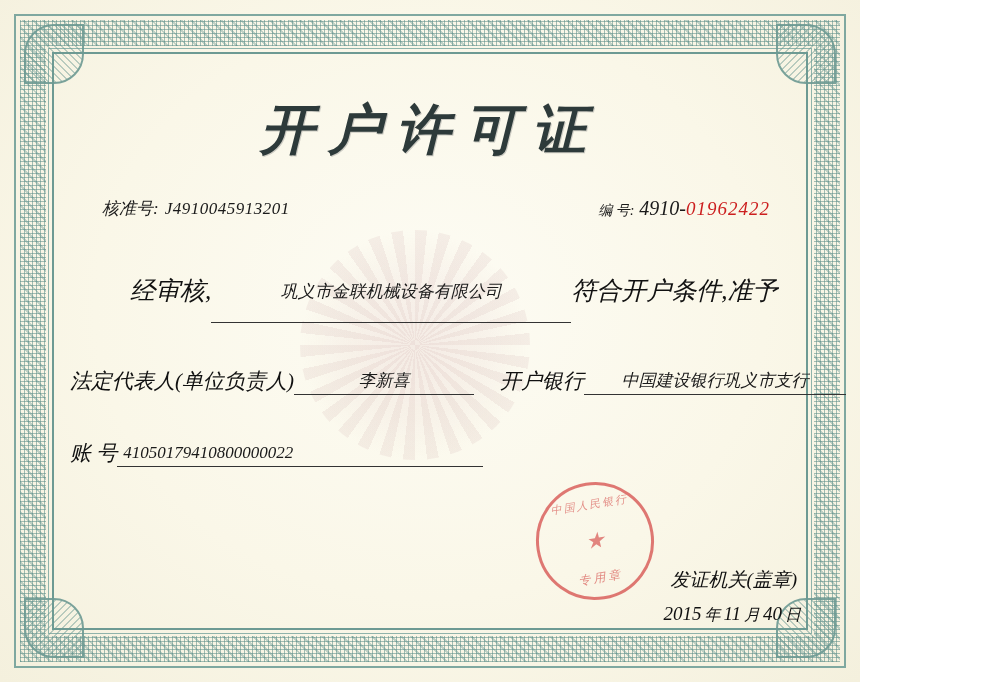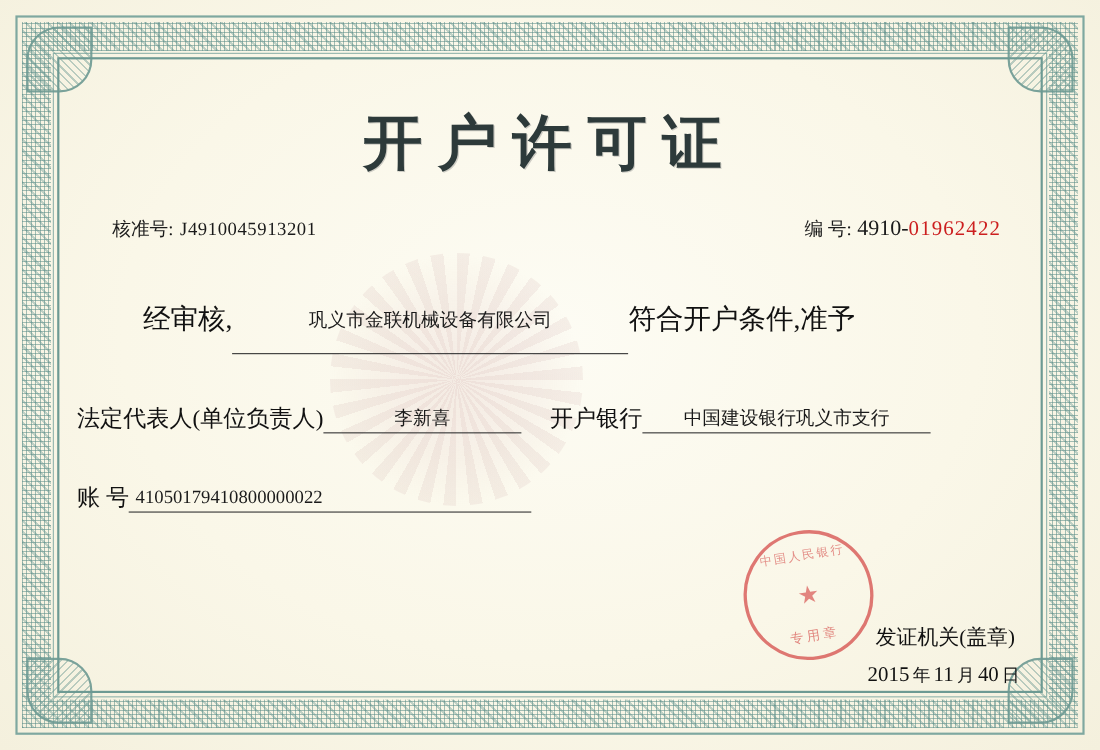--- a/index.html
+++ b/index.html
@@ -9,25 +9,26 @@
   }
   body {
     width: 1000px;
     height: 682px;
     overflow: hidden;
     font-family: "Liberation Serif", serif;
   }
 
   #certificate {
     position: relative;
-    width: 1000px;
+    width: 860px;
     height: 682px;
     background:
       radial-gradient(ellipse at 50% 45%, #fdfcf4 0%, #faf7e8 55%, #f4f0dd 100%);
     box-sizing: border-box;
+    font-style: italic;
   }
 
   
   .border-outer {
     position: absolute;
     left: 14px; top: 14px; right: 14px; bottom: 14px;
     border: 2px solid #7fa8a0;
     box-sizing: border-box;
   }
   .border-guilloche {
@@ -124,21 +125,21 @@
   }
   .approval .lbl { font-size: 17px; }
   .approval .val { font-family: "Liberation Serif", serif; font-size: 17px; margin-left: 6px; letter-spacing: 0.5px; }
 
   .serial {
     position: absolute;
     right: 20px;
     top: 0;
     white-space: nowrap;
   }
-  .serial .lbl { font-size: 17px; }
+  .serial .lbl { font-size: 14px; }
   .serial .prefix { font-size: 20px; margin-left: 5px; }
   .serial .red {
     color: #cc1f1f;
     font-size: 19px;
     letter-spacing: 1px;
     font-family: "Liberation Serif", serif;
   }
 
   .body-text {
     margin-top: 40px;
@@ -184,21 +185,21 @@
   .row-account {
     margin-top: 44px;
     font-size: 21px;
     color: #111;
     white-space: nowrap;
   }
   .blank-account { width: 360px; text-align: left; padding-left: 6px; }
 
   .issuer-block {
     position: absolute;
-    right: 70px;
+    right: 56px;
     bottom: 50px;
     text-align: center;
     font-size: 19px;
     color: #111;
     line-height: 34px;
   }
   .issuer-date .num { font-family: "Liberation Serif", serif; font-size: 19px; }
   .issuer-date .unit { font-size: 16px; margin: 0 3px; }
 
   

